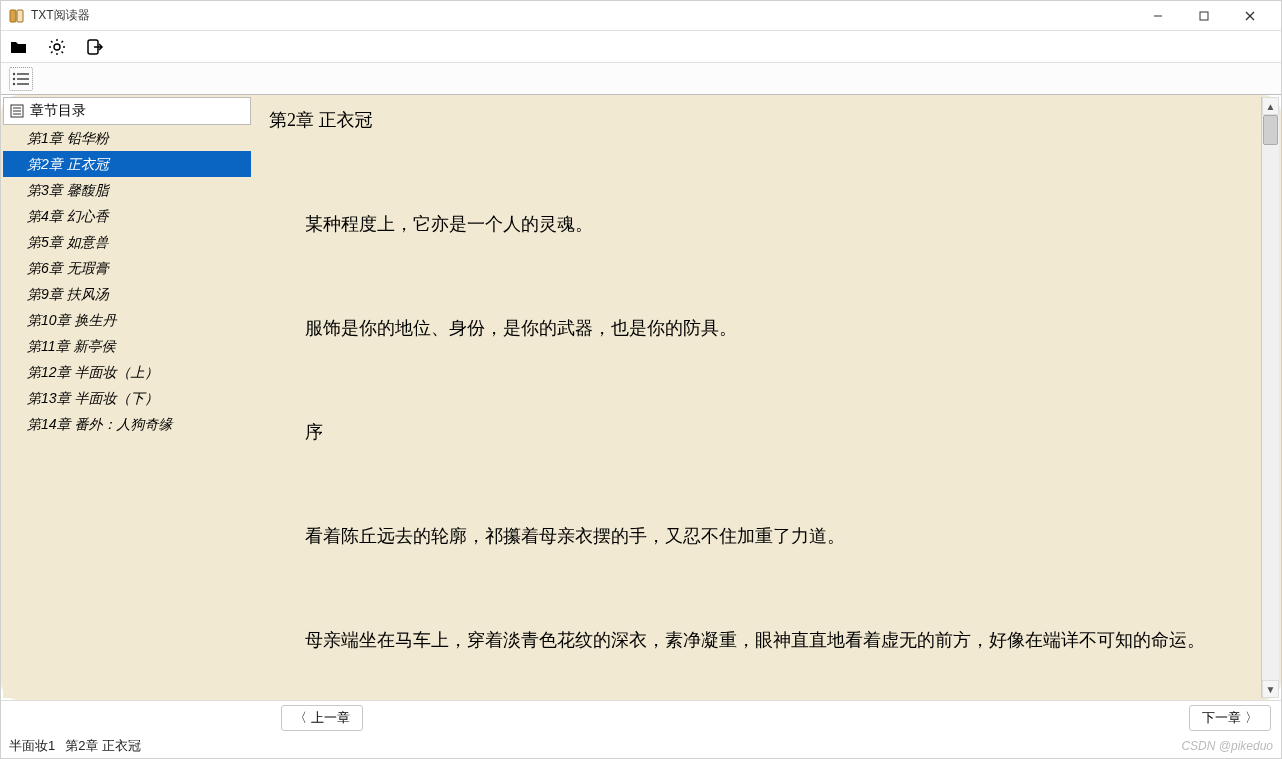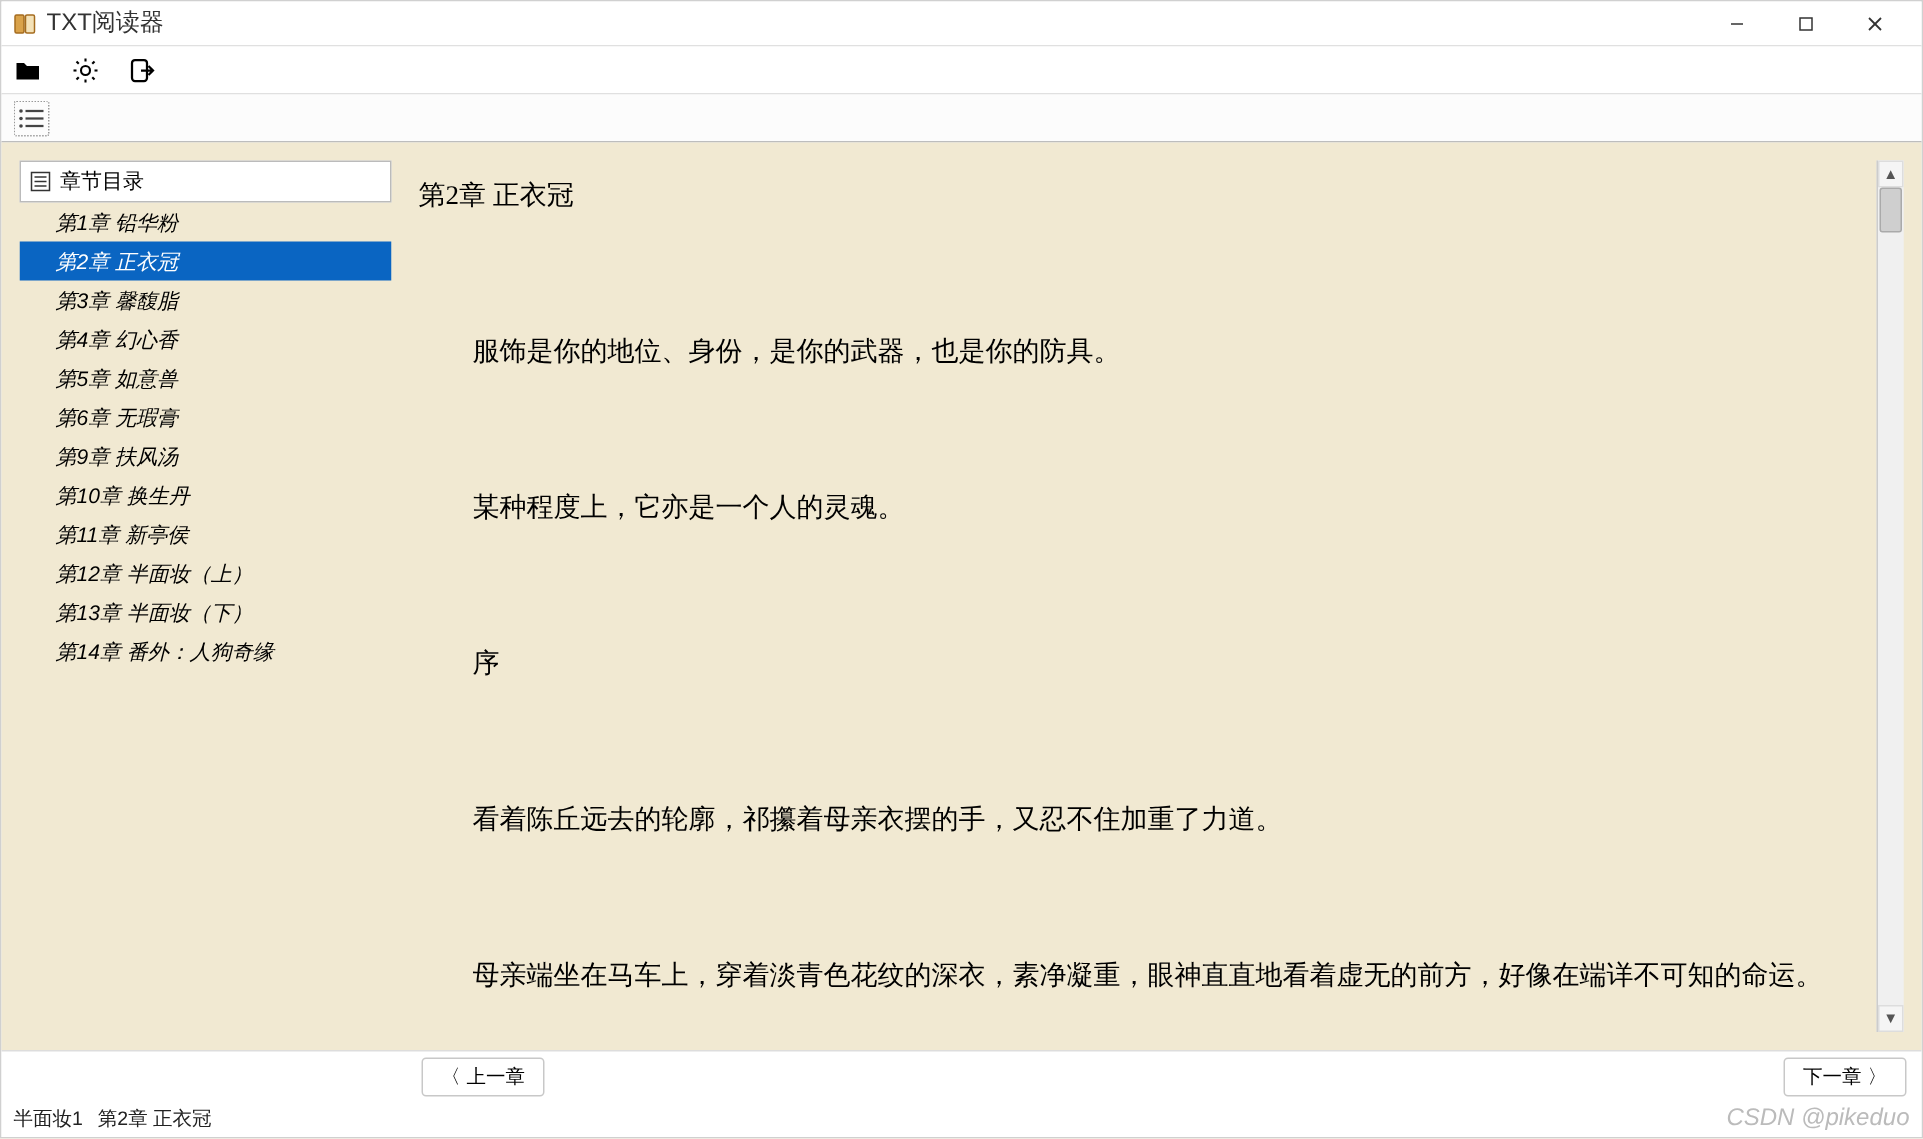--- a/index.html
+++ b/index.html
@@ -14,21 +14,21 @@
 .window { display: flex; flex-direction: column; height: 100%; border: 1px solid #d0d0d0; }
 .titlebar {
   height: 30px;
   display: flex;
   align-items: center;
   padding: 0 8px;
   background: #ffffff;
   border-bottom: 1px solid #e0e0e0;
 }
 .titlebar .app-icon { width: 16px; height: 16px; margin-right: 6px; display:flex; align-items:center; justify-content:center; }
-.titlebar .title { font-size: 16px; color: #333; }
+.titlebar .title { font-size: 12px; color: #333; }
 .winctrls { margin-left: auto; display: flex; gap: 0; }
 .winctrls .btn { width: 46px; height: 30px; display:flex; align-items:center; justify-content:center; color:#555; }
 .toolbar {
   height: 32px;
   display: flex;
   align-items: center;
   padding: 0 8px;
   gap: 18px;
   border-bottom: 1px solid #e0e0e0;
   background:#fff;
@@ -40,23 +40,24 @@
   align-items: center;
   padding: 0 8px;
   border-bottom: 1px solid #bdbdbd;
   background:#fcfcfc;
 }
 .secondbar .listbtn { width: 24px; height: 24px; display:flex; align-items:center; justify-content:center; border:1px dotted #999; border-radius:2px;}
 .main {
   flex: 1;
   display: flex;
   background: #f1e9d2;
-  padding: 12px;
+  padding: 2px;
   gap: 6px;
   min-height: 0;
+  border-radius: 18px;
 }
 .sidebar {
   width: 248px;
   background: #f1e9d2;
   display: flex;
   flex-direction: column;
 }
 .toc-header {
   background: #fff;
   border: 1px solid #bbb;
@@ -131,21 +132,21 @@
 .statusbar {
   height: 24px;
   display: flex;
   align-items: center;
   padding: 0 8px;
   font-size: 13px;
   color: #222;
   background:#fff;
   text-align:right;
 }
-.statusbar .right { margin-left:auto; color:#bbb; font-size:16px; font-style: italic;}
+.statusbar .right { margin-left:auto; color:#bbb; font-size:12px; font-style: italic;}
 svg { display:block; }
 </style>
 </head>
 <body>
 
 <div class="window">
 
   <div class="titlebar">
     <span class="app-icon">
       <svg width="16" height="16" viewBox="0 0 16 16">
@@ -245,22 +246,22 @@
           <div class="toc-item">第11章 新亭侯</div>
           <div class="toc-item">第12章 半面妆（上）</div>
           <div class="toc-item">第13章 半面妆（下）</div>
           <div class="toc-item">第14章 番外：人狗奇缘</div>
         </div>
     </div>
 
     <div class="reader-wrap">
       <div class="reader">
         <h2>第2章 正衣冠</h2>
+        <p>某种程度上，它亦是一个人的灵魂。</p>
         <p>服饰是你的地位、身份，是你的武器，也是你的防具。</p>
-        <p>某种程度上，它亦是一个人的灵魂。</p>
         <p style="text-indent:2em;">序</p>
         <p>看着陈丘远去的轮廓，祁攥着母亲衣摆的手，又忍不住加重了力道。</p>
         <p class="last" style="text-indent:2em;">母亲端坐在马车上，穿着淡青色花纹的深衣，素净凝重，眼神直直地看着虚无的前方，好像在端详不可知的命运。</p>
       </div>
       <div class="scrollbar">
         <div class="arrow">▲</div>
         <div class="track">
           <div class="thumb"></div>
         </div>
         <div class="arrow">▼</div>

